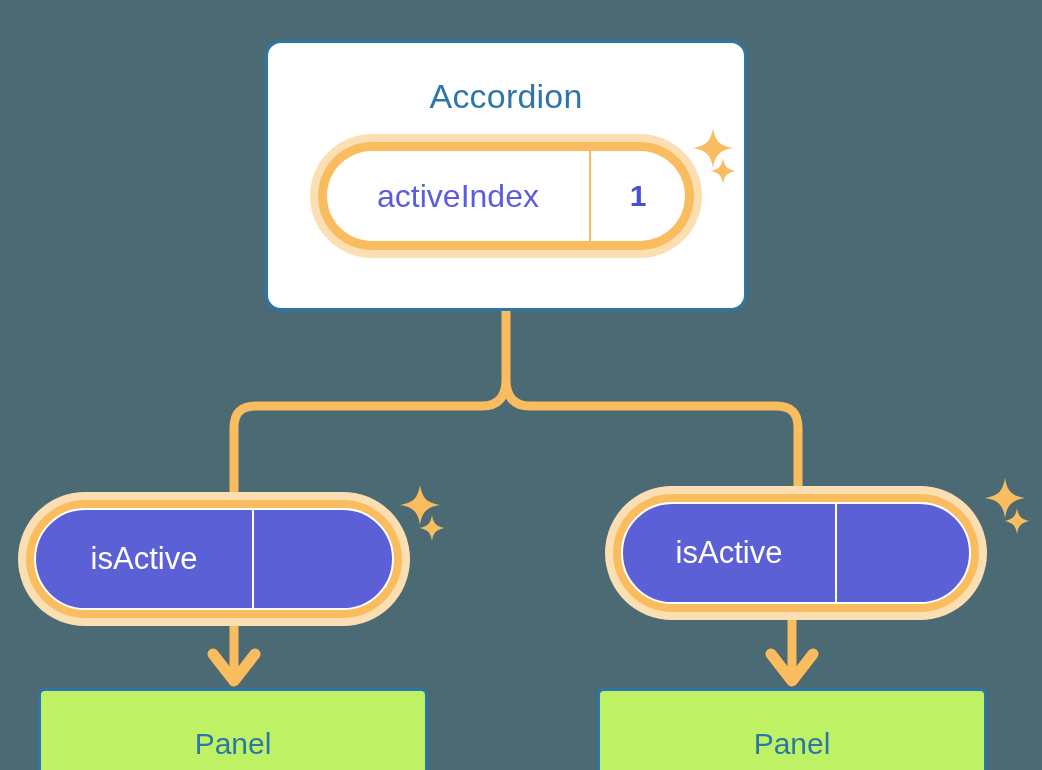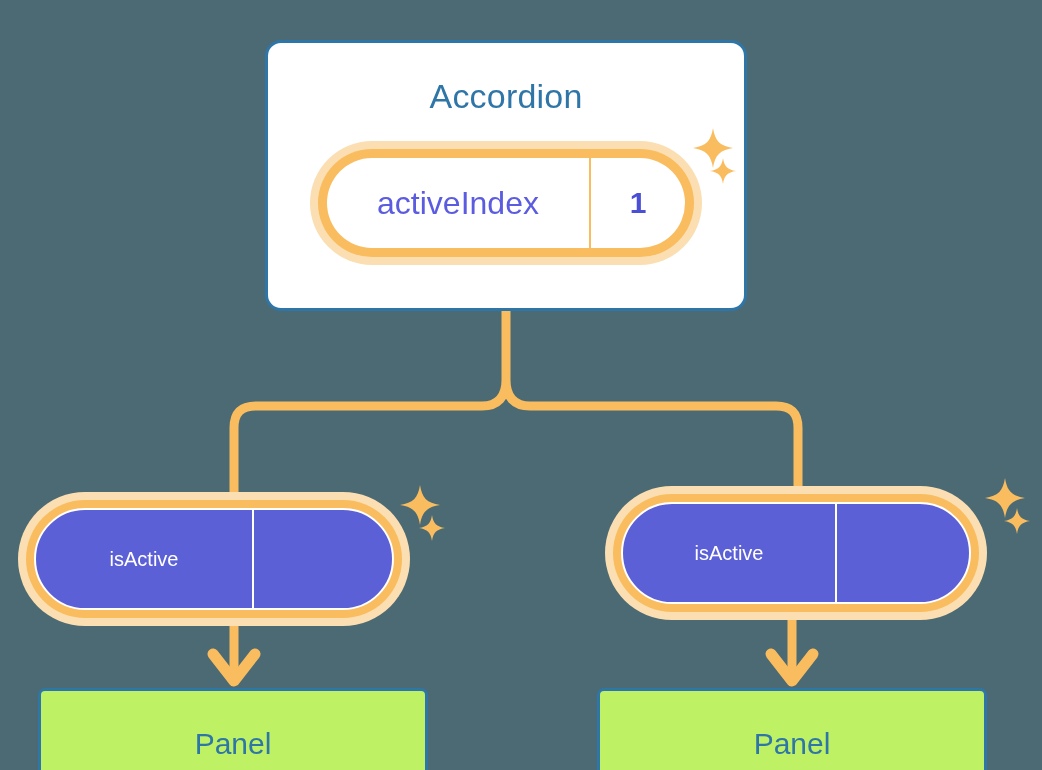--- a/index.html
+++ b/index.html
@@ -111,21 +111,21 @@
   .pill .cell {
     display: flex;
     align-items: center;
     justify-content: center;
     white-space: nowrap;
   }
 
   
   #pill-activeindex {
     left: 310px;
-    top: 101px;
+    top: 94px;
     width: 392px;
     height: 124px;
   }
   #pill-activeindex .ring { inset: 8px; }
   #pill-activeindex .body { inset: 17px; background: #ffffff; }
   #pill-activeindex .cell-key {
     flex: 0 0 262px;
     color: #5b5ce0;
     font-size: 32px;
     border-right: 2px solid #f9bd5f;
@@ -135,21 +135,21 @@
     color: #4b4fd6;
     font-size: 30px;
     font-weight: bold;
   }
 
   
   .pill-purple .ring  { inset: 8px; }
   .pill-purple .body  { inset: 16px; background: #5c60d6; border: 2px solid #ffffff; }
   .pill-purple .cell-key {
     color: #ffffff;
-    font-size: 20px;
+    font-size: 31px;
   }
   .pill-purple .cell-val {
     color: #ffffff;
     font-size: 31px;
     font-weight: bold;
   }
   .pill-purple .divider {
     flex: 0 0 2px;
     background: #ffffff;
     margin: 0;

